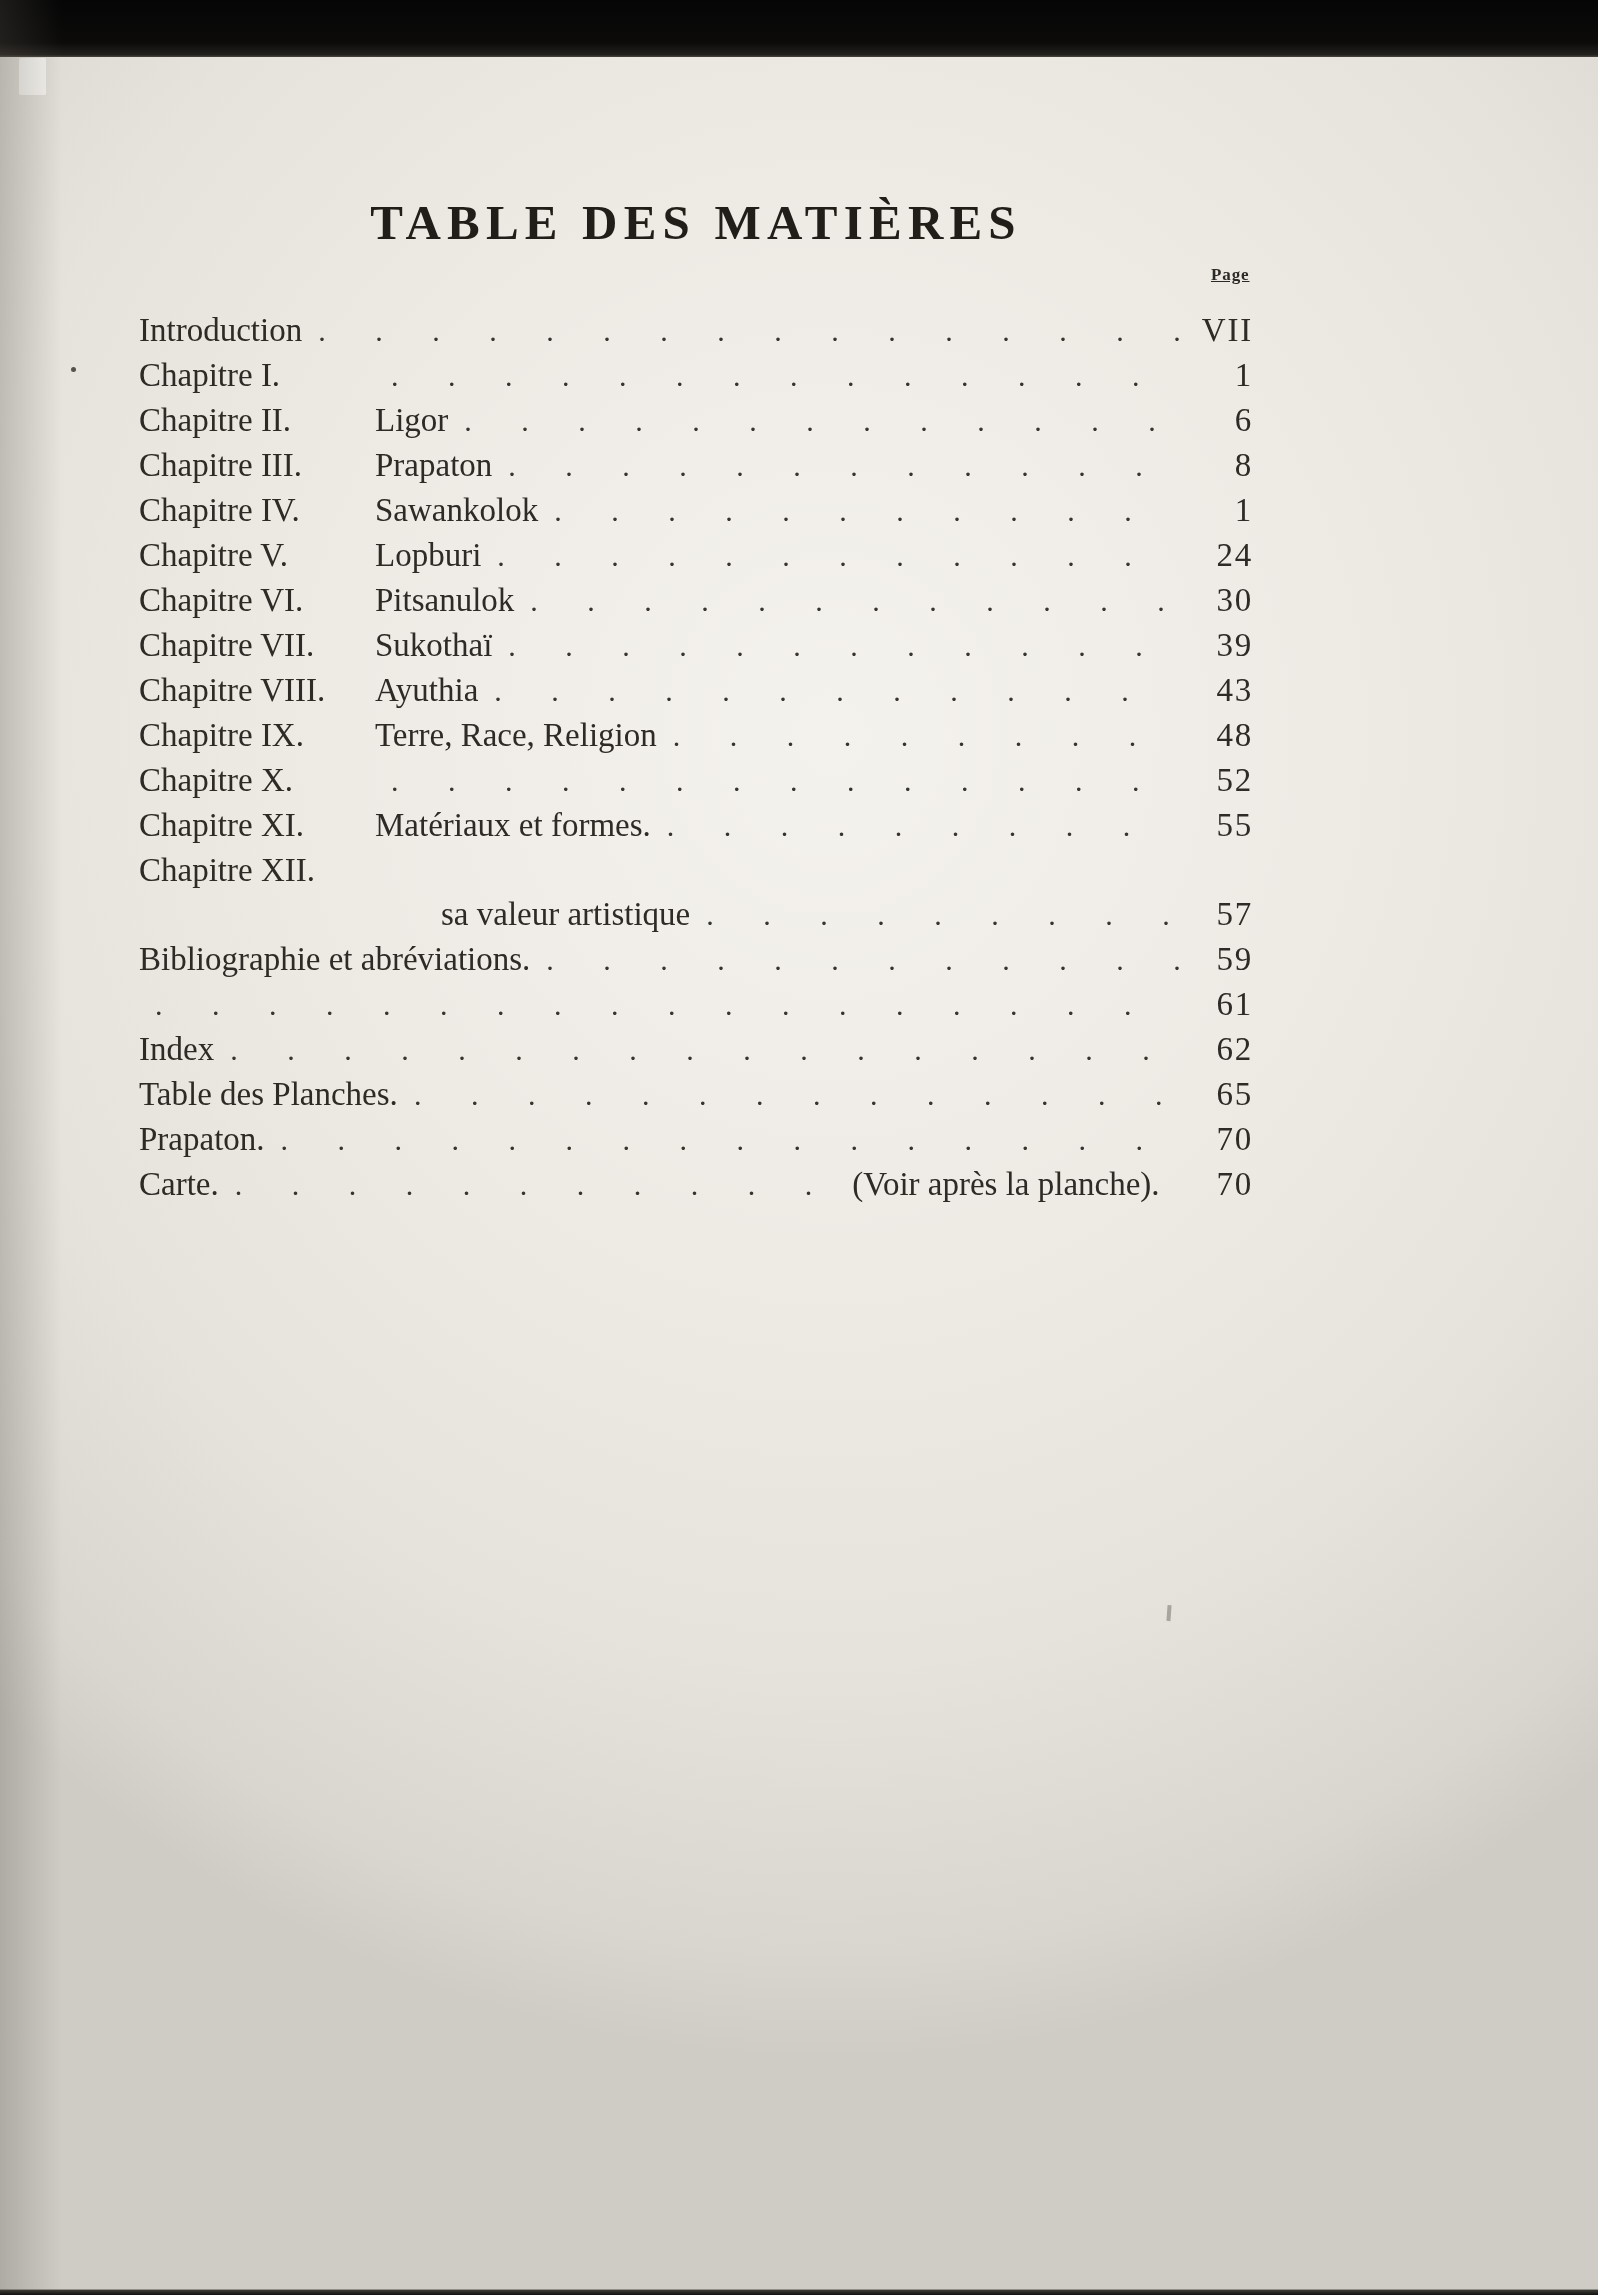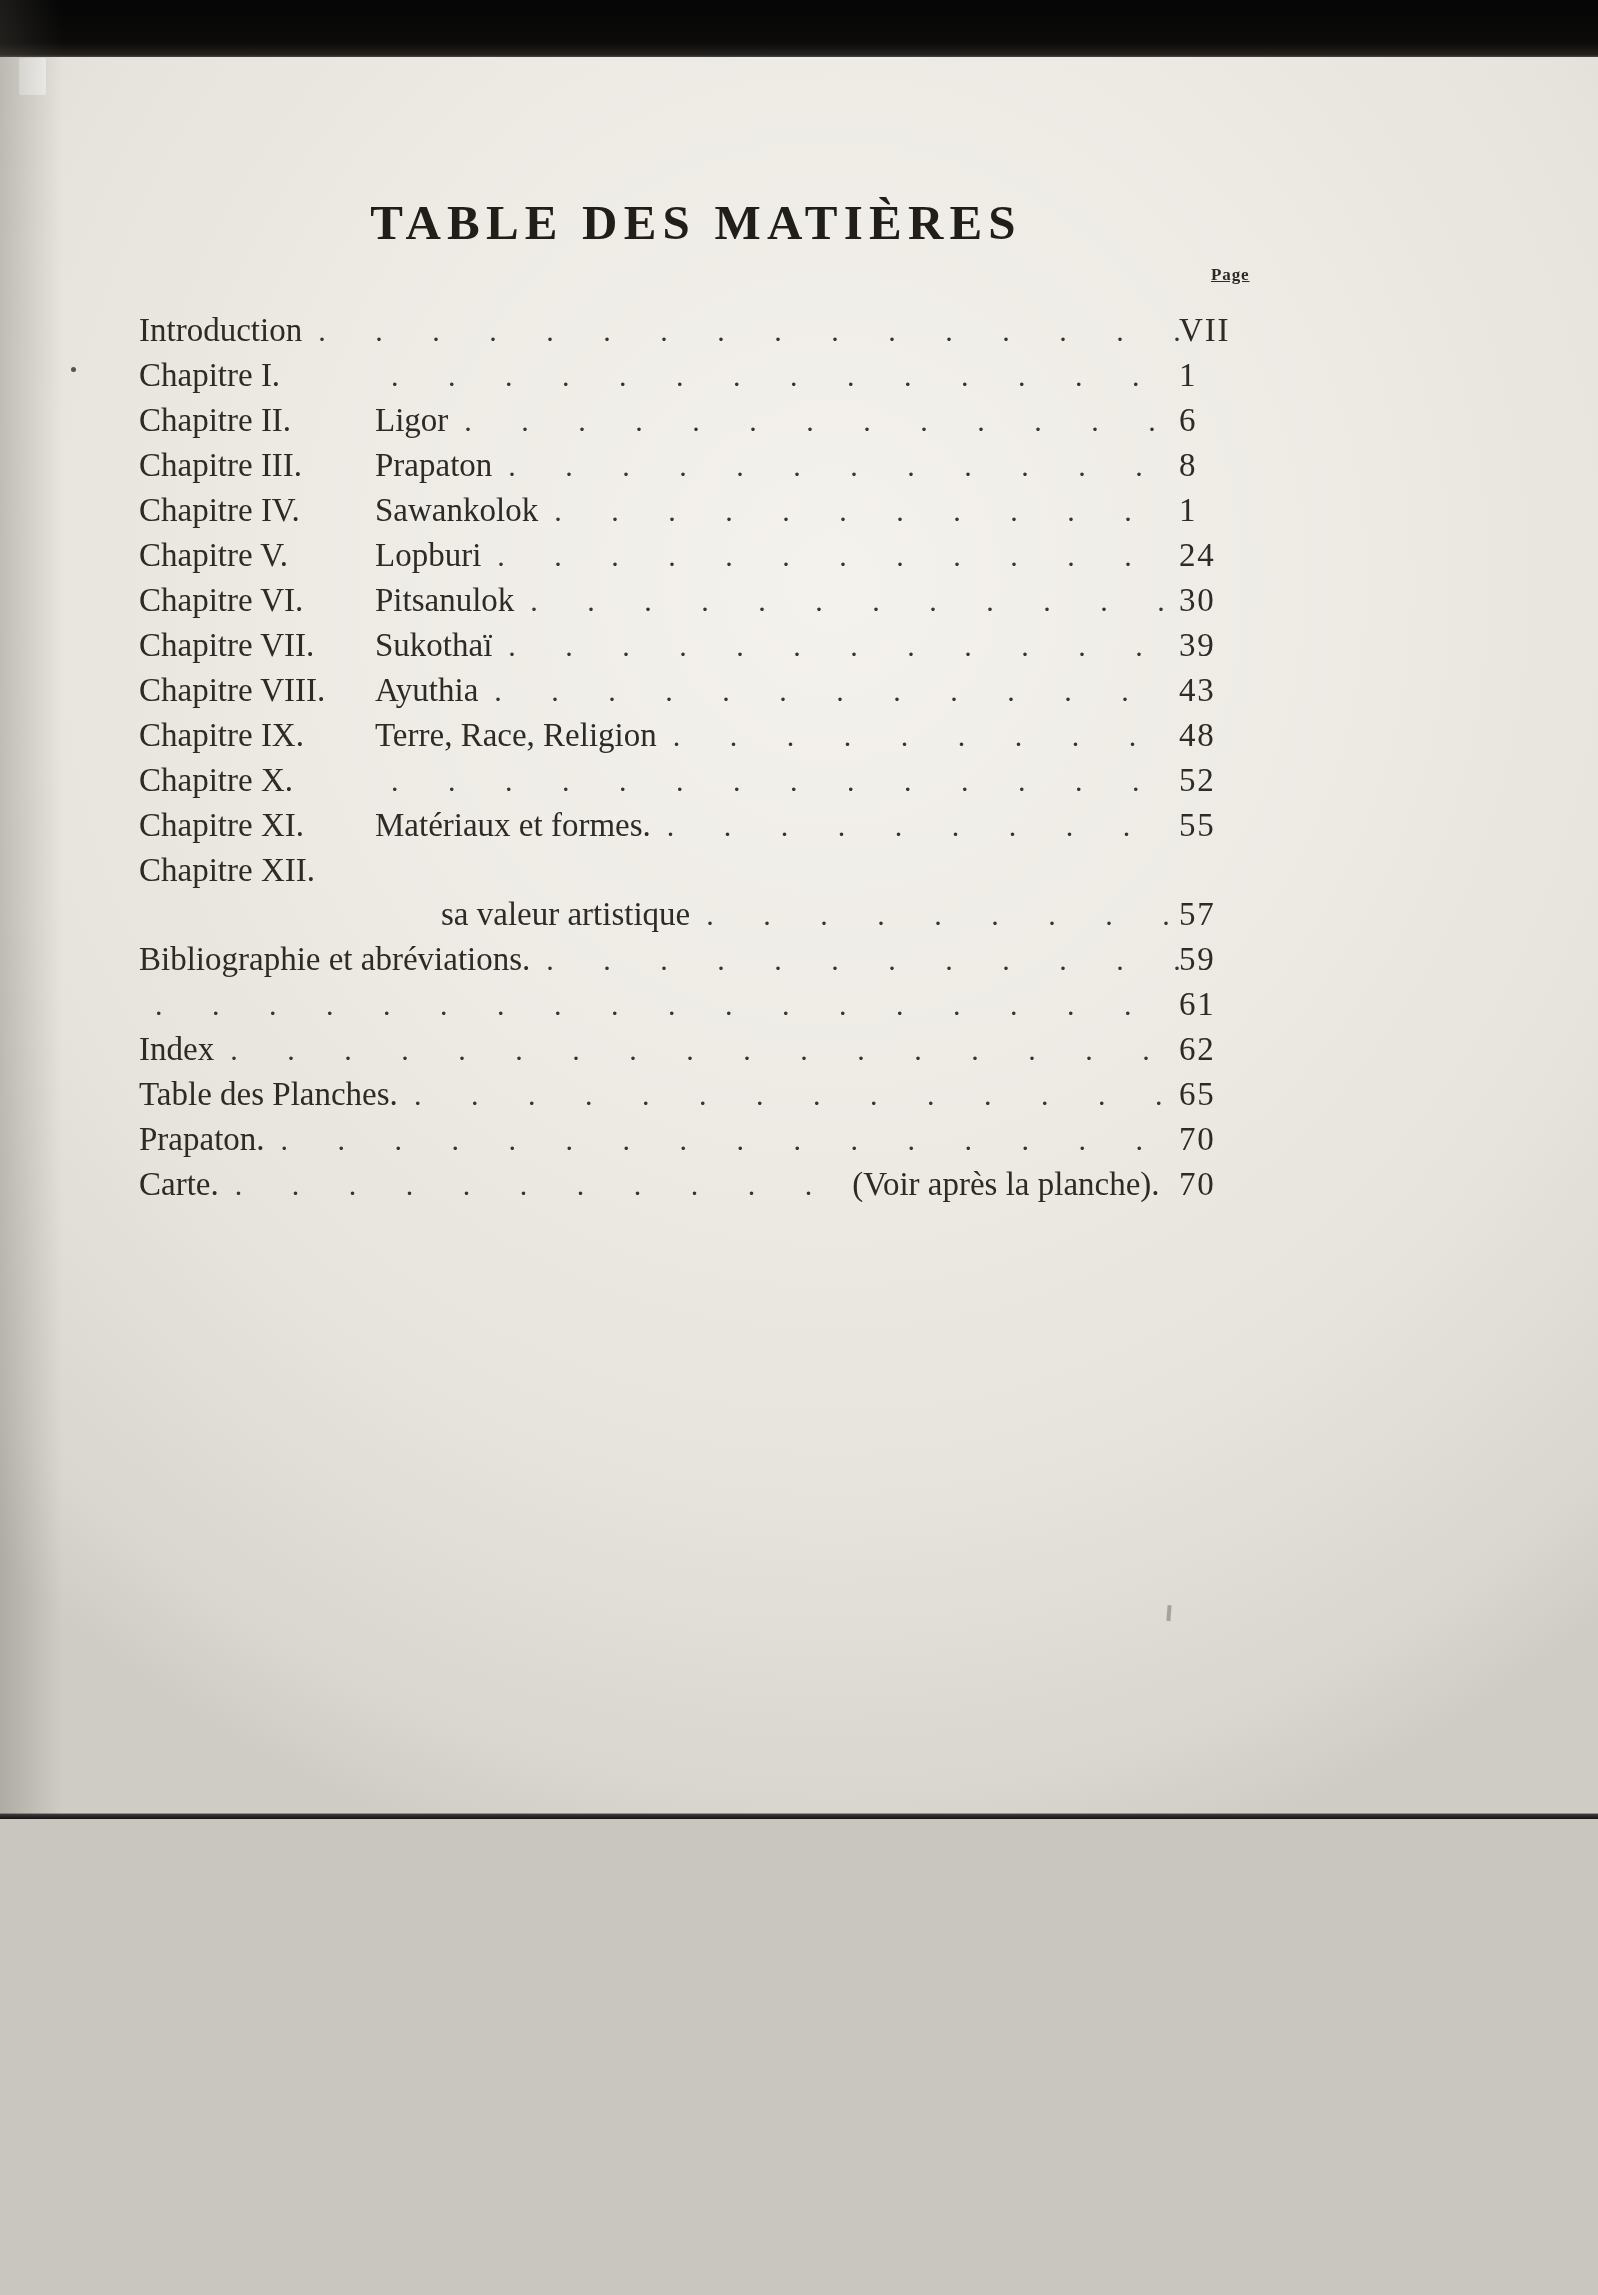--- a/index.html
+++ b/index.html
@@ -3,21 +3,21 @@
 <meta charset="utf-8">
 <style>
   html, body {
     margin: 0;
     padding: 0;
     background: #c9c6c0;
   }
   .page {
     position: relative;
     width: 1598px;
-    height: 1819px;
+    height: 2295px;
     overflow: hidden;
     font-family: "Liberation Serif", "DejaVu Serif", serif;
     color: #2e2b26;
     background:
       radial-gradient(ellipse 1236px 1324px at 52% 32%, #f4f2ed 0%, #edeae4 45%, #e6e3dd 70%, #d9d6cf 92%, #cfccc5 100%);
   }
   
   .top-bar {
     position: absolute;
     top: 0; left: 0;
@@ -96,21 +96,21 @@
     overflow: hidden;
     white-space: nowrap;
     letter-spacing: 21px;
     padding-left: 16px;
     padding-right: 32px;
     color: #37342e;
     font-size: 30px;
   }
   .row .pagenum {
     flex: 0 0 74px;
-    text-align: left;
+    text-align: right;
     letter-spacing: 1.8px;
   }
   .row.wrap-head { padding-left: 0; }
   .row.cont { padding-left: 302px; }
   .row .note {
     flex: 0 0 auto;
     padding-right: 19.4px;
   }
 
   

